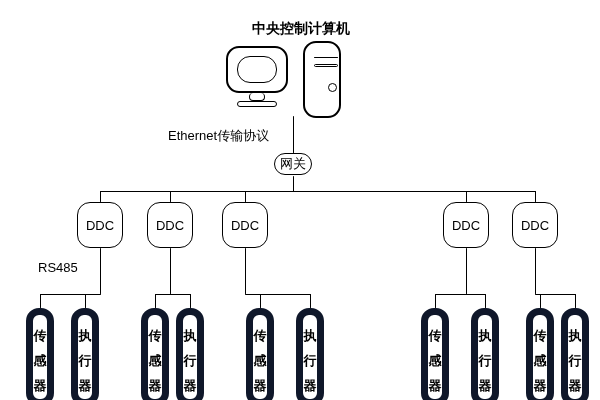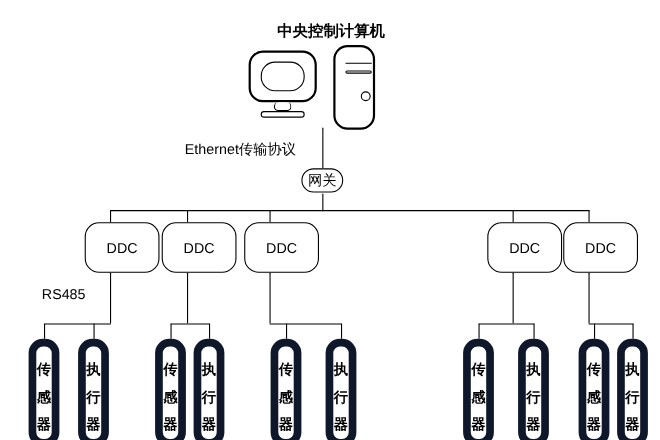--- a/index.html
+++ b/index.html
@@ -10,21 +10,21 @@
   }
   .hline, .vline { position:absolute; background:#000; }
   .hline { height:1px; }
   .vline { width:1px; }
   .label { position:absolute; font-size:13px; white-space:nowrap;text-align:right; }
   .title { position:absolute; left:200px; top:4px; width:170px; text-align:center;
            font-size:14px; font-weight:bold; }
   .box { position:absolute; border:1px solid #000; background:#fff;
          display:flex; align-items:center; justify-content:center; font-size:13px; }
   .gateway { left:258px; top:137px; width:38px; height:22px; }
-  .ddc { width:68px; height:46px; top:186px; }
+  .ddc { width:46px; height:46px; top:186px; }
   .vbox { position:absolute; top:292px; width:28px; height:98px; border:7px solid #0f172a;
           background:#fff; font-size:13px; font-weight:bold; text-align:center;
           line-height:25px; padding-top:8px; word-break:break-all; }
   
   .monitor { position:absolute; left:210px; top:30px; width:62px; height:47px; border:2px solid #000; background:#fff; }
   .screen  { position:absolute; left:5px; top:4px; right:5px; bottom:4px; border:1px solid #000; }
   .neck    { position:absolute; left:233px; top:77px; width:16px; height:8px; border:1px solid #000; border-top:none; background:#fff; }
   .mbase   { position:absolute; left:221px; top:85px; width:40px; height:6px; border:1px solid #000; background:#fff; }
   .tower   { position:absolute; left:287px; top:25px; width:38px; height:77px; border:2px solid #000; background:#fff; }
   .slot    { position:absolute; left:5px; width:24px; height:1px; background:#000; }

